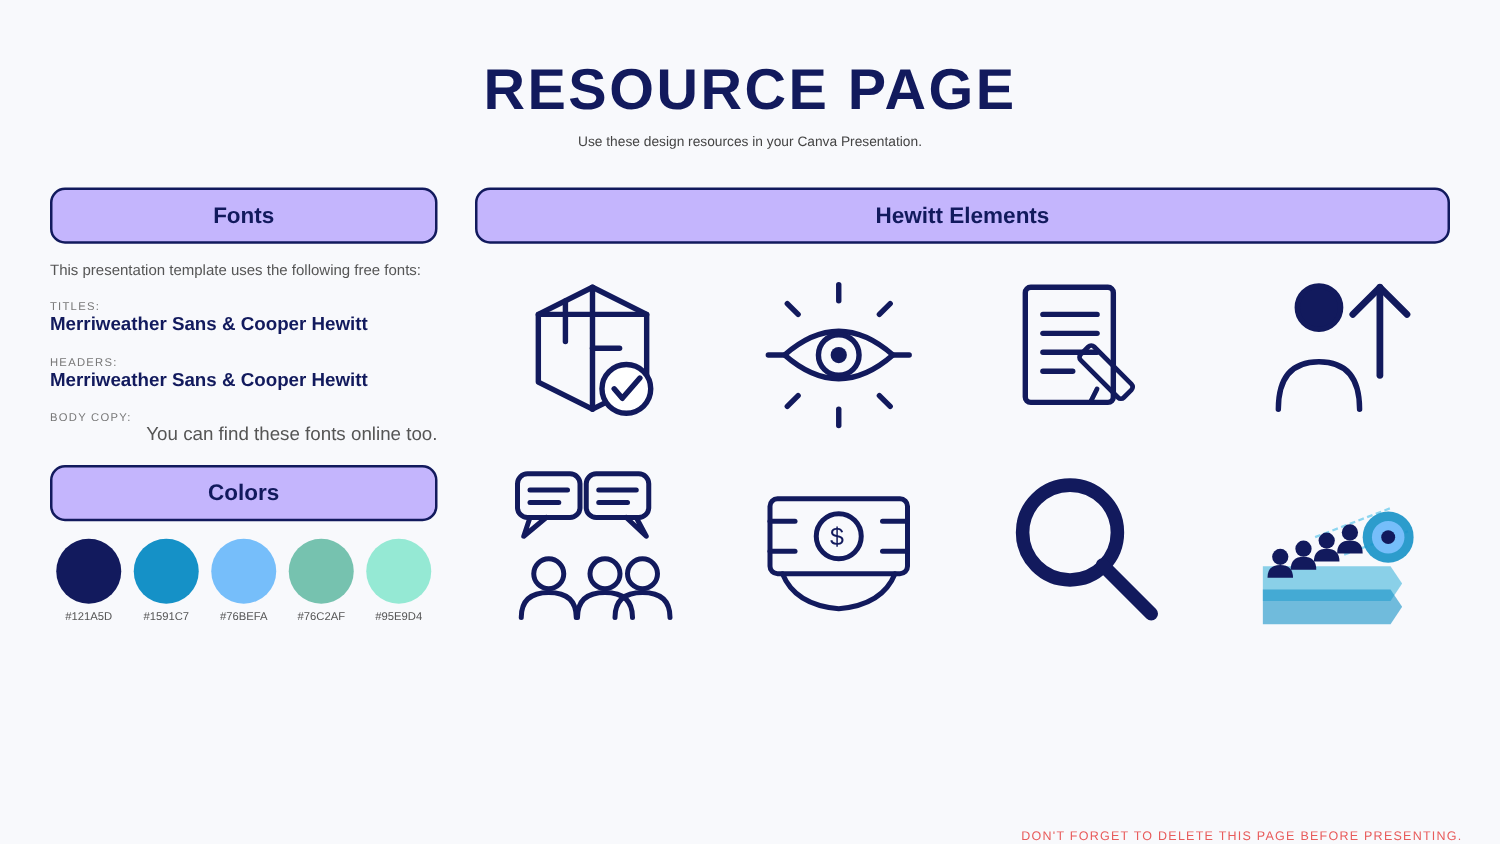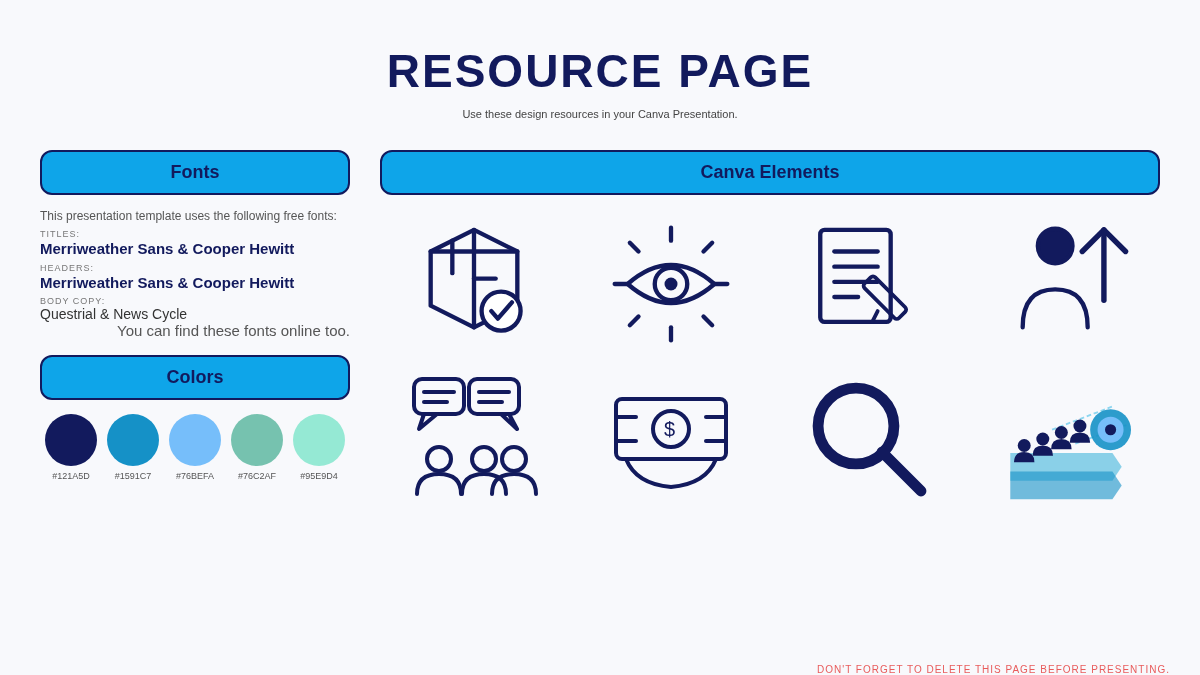--- a/index.html
+++ b/index.html
@@ -43,21 +43,21 @@
     .left-panel {
       width: 310px;
       flex-shrink: 0;
     }
 
     .section-box {
       border: 2px solid #121A5D;
       border-radius: 12px;
       padding: 10px 20px;
       text-align: center;
-      background: #0ea5e9;
+      background: #c4b5fd;
     }
 
     .section-label {
       font-family: 'Arial Black', sans-serif;
       font-size: 18px;
       font-weight: 900;
       color: #121A5D;
     }
 
     .fonts-description {
@@ -66,21 +66,21 @@
       margin-top: 12px;
       line-height: 1.5;
       font-family: Arial, sans-serif;
     }
 
     .font-category {
       font-size: 9px;
       color: #777;
       letter-spacing: 1px;
       text-transform: uppercase;
-      margin-top: 4px;
+      margin-top: 15px;
       font-family: Arial, sans-serif;
     }
 
     .font-name {
       font-family: 'Arial Black', sans-serif;
       font-size: 15px;
       font-weight: 900;
       color: #121A5D;
       line-height: 1.3;
     }
@@ -185,21 +185,20 @@
 
     <p class="fonts-description">This presentation template uses the following free fonts:</p>
 
     <p class="font-category">TITLES:</p>
     <p class="font-name">Merriweather Sans &amp; Cooper Hewitt</p>
 
     <p class="font-category">HEADERS:</p>
     <p class="font-name">Merriweather Sans &amp; Cooper Hewitt</p>
 
     <p class="font-category">BODY COPY:</p>
-    <p class="font-name-regular">Questrial &amp; News Cycle</p>
 
     <p class="fonts-footer">You can find these fonts online too.</p>
 
     <div class="colors-section">
       <div class="section-box">
         <span class="section-label">Colors</span>
       </div>
 
       <div class="color-swatches">
         <div class="color-swatch-wrap">
@@ -221,21 +220,21 @@
         <div class="color-swatch-wrap">
           <div class="color-swatch" style="background:#95E9D4;"></div>
           <span class="color-hex">#95E9D4</span>
         </div>
       </div>
     </div>
   </div>
 
   <div class="right-panel">
     <div class="section-box">
-      <span class="section-label">Canva Elements</span>
+      <span class="section-label">Hewitt Elements</span>
     </div>
 
     <div class="icons-grid">
 
       <div class="icon-cell">
         <svg viewBox="0 0 120 120">
           <g fill="none" stroke="#121A5D" stroke-width="4" stroke-linecap="round" stroke-linejoin="round">
             <polygon points="60,10 100,30 100,80 60,100 20,80 20,30"></polygon>
             <line x1="60" y1="10" x2="60" y2="100"></line>
             <line x1="20" y1="30" x2="100" y2="30"></line>

